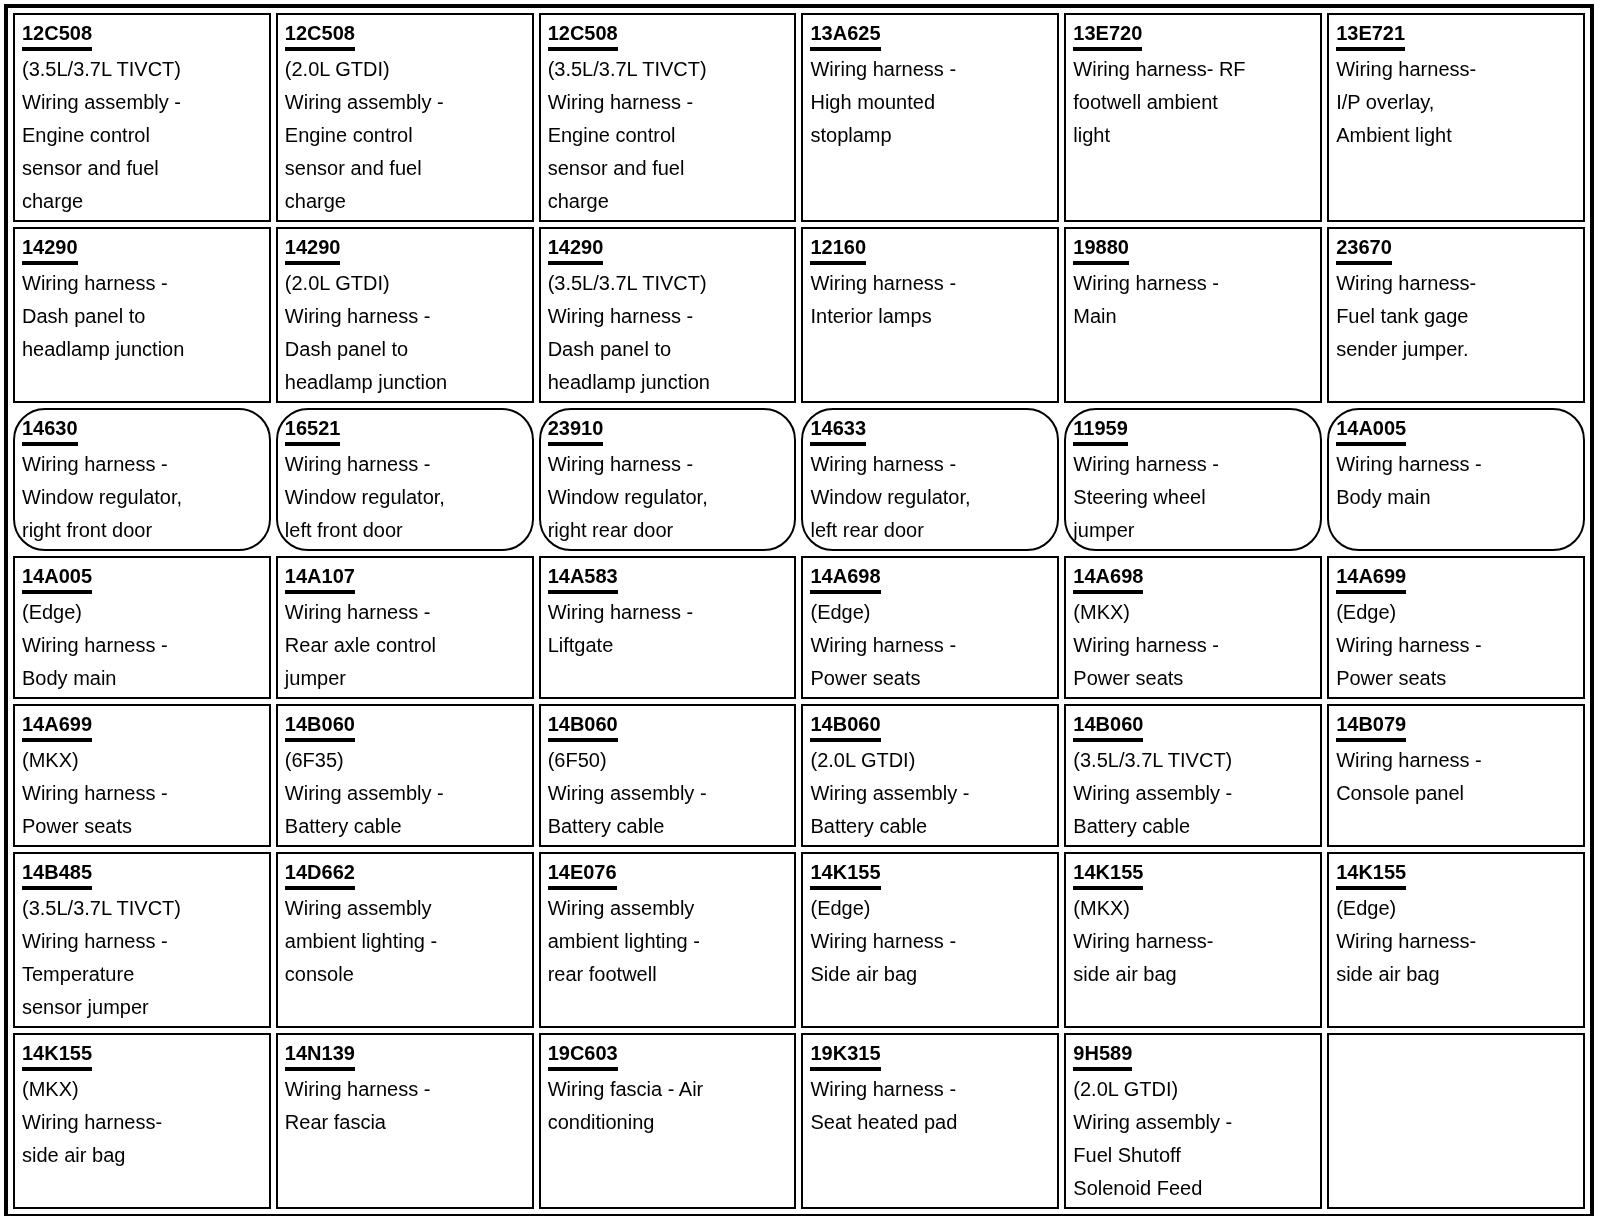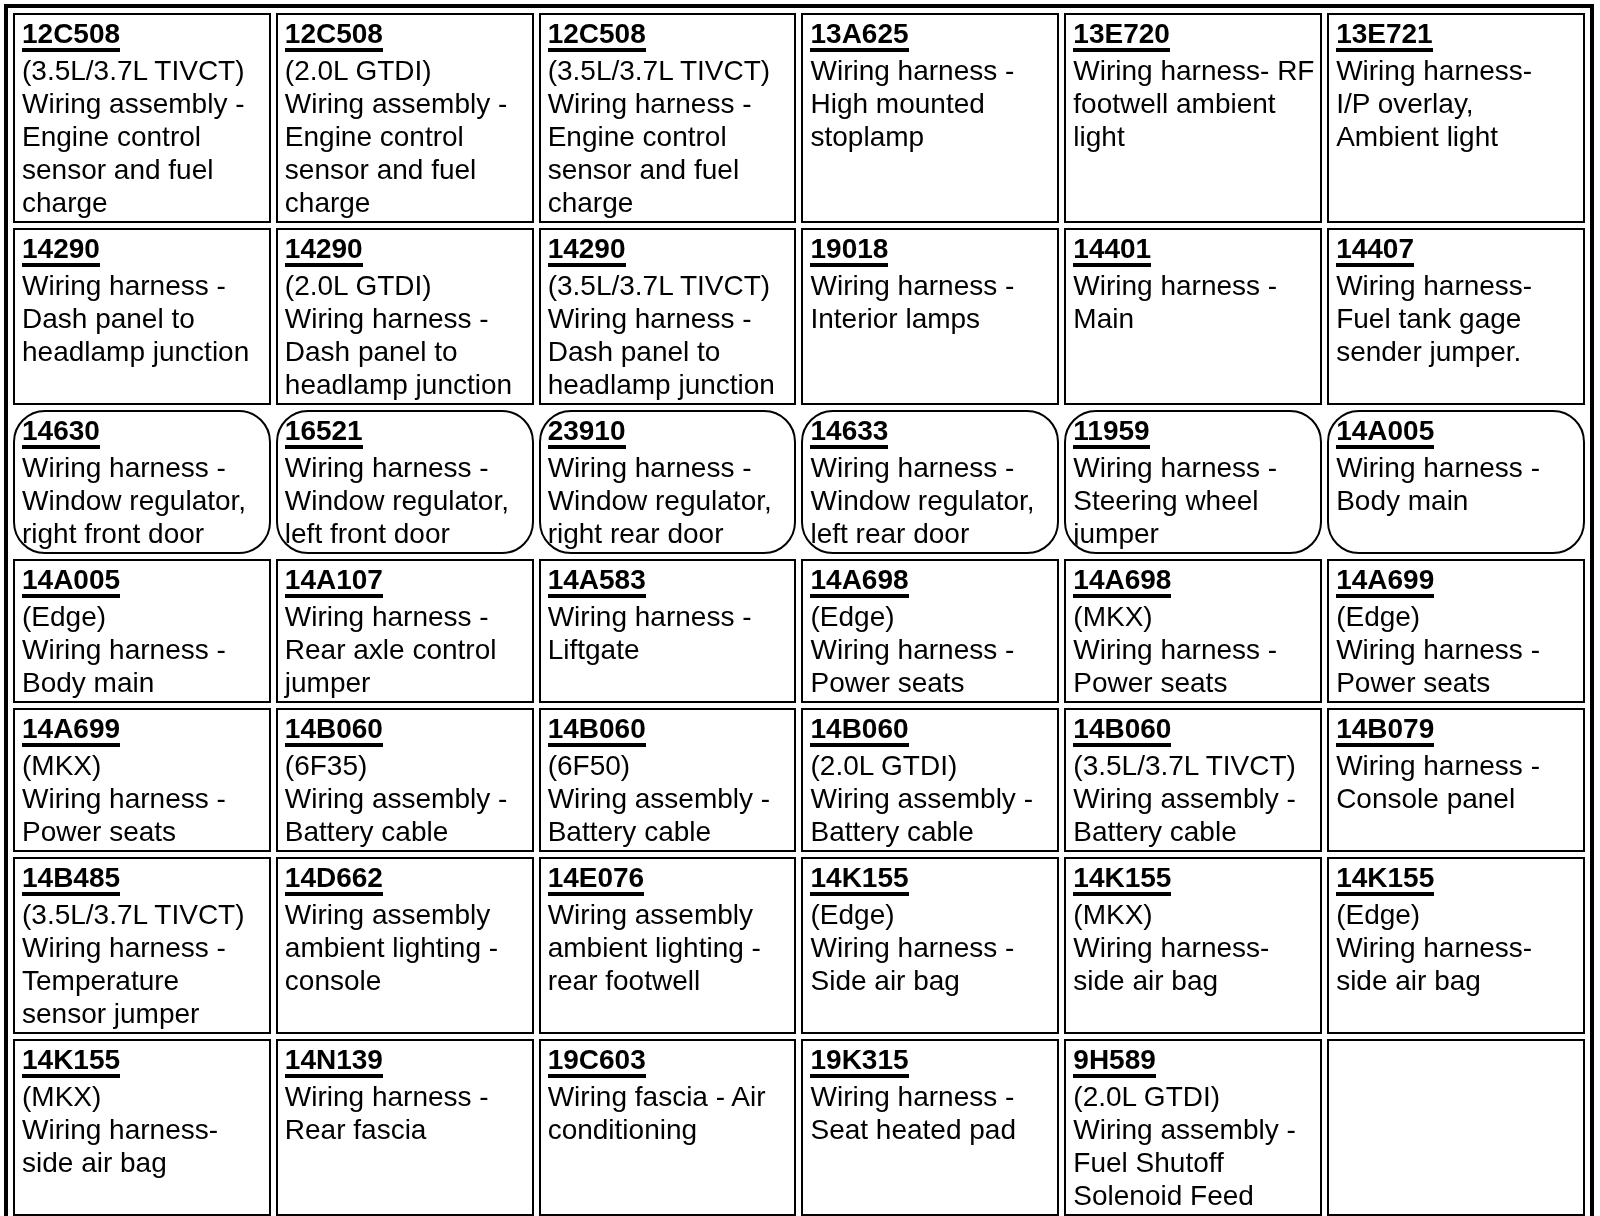--- a/index.html
+++ b/index.html
@@ -17,21 +17,21 @@
     table-layout: fixed;
     border-collapse: separate;
     border-spacing: 5px;
     border: 4px solid #000000;
     background: #ffffff;
   }
   td.cell {
     border: 2px solid #000000;
     vertical-align: top;
     padding: 2px 4px 2px 7px;
-    font-size: 28px;
+    font-size: 20px;
     line-height: 33px;
     overflow: hidden;
     background: #ffffff;
   }
   
   tbody tr:nth-child(1) td { height: 198px; }
   tbody tr:nth-child(2) td { height: 165px; }
   tbody tr:nth-child(3) td { height: 132px; border-radius: 32px; }
   tbody tr:nth-child(4) td { height: 130px; }
   tbody tr:nth-child(5) td { height: 132px; }
@@ -128,35 +128,35 @@
 
   <td class="cell">
     <span class="pn">14290</span>
     <div class="qual">(3.5L/3.7L TIVCT)</div>
     <div class="desc">Wiring harness -
 Dash panel to
 headlamp junction</div>
   </td>
 
   <td class="cell">
-    <span class="pn">19018</span>
+    <span class="pn">12160</span>
     
     <div class="desc">Wiring harness -
 Interior lamps</div>
   </td>
 
   <td class="cell">
-    <span class="pn">14401</span>
+    <span class="pn">19880</span>
     
     <div class="desc">Wiring harness -
 Main</div>
   </td>
 
   <td class="cell">
-    <span class="pn">14407</span>
+    <span class="pn">23670</span>
     
     <div class="desc">Wiring harness-
 Fuel tank gage
 sender jumper.</div>
   </td>
 </tr>
       <tr>
   <td class="cell">
     <span class="pn">14630</span>
     

